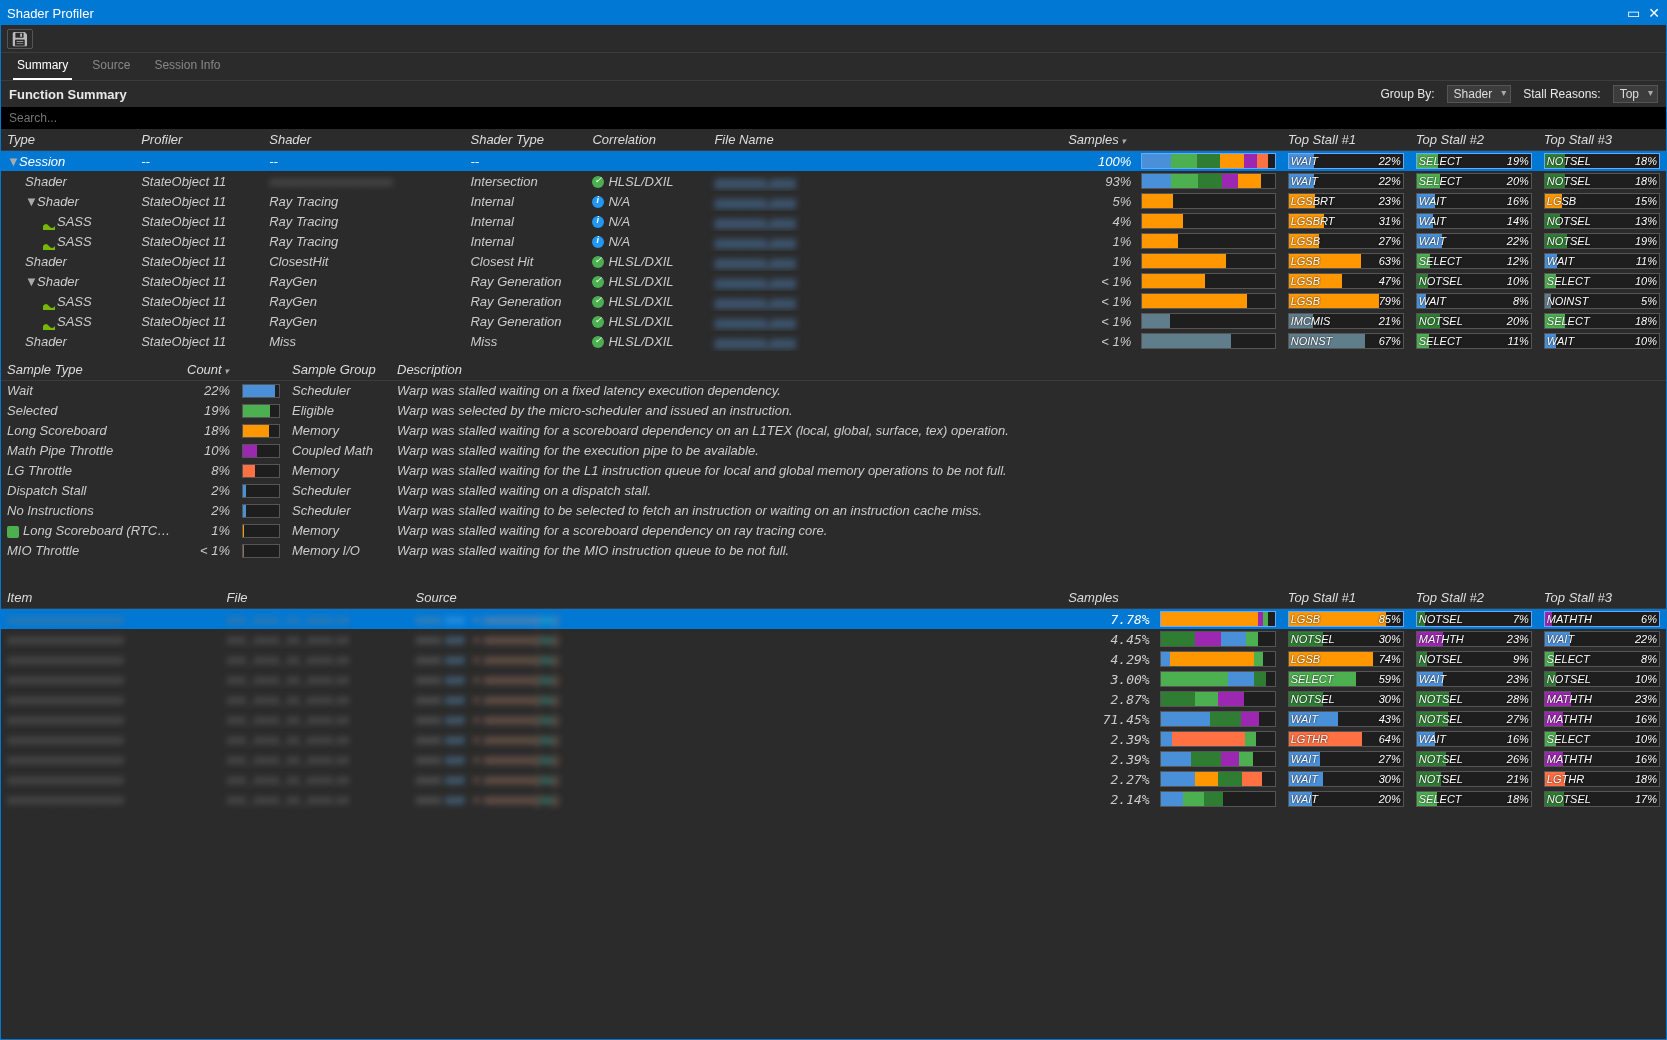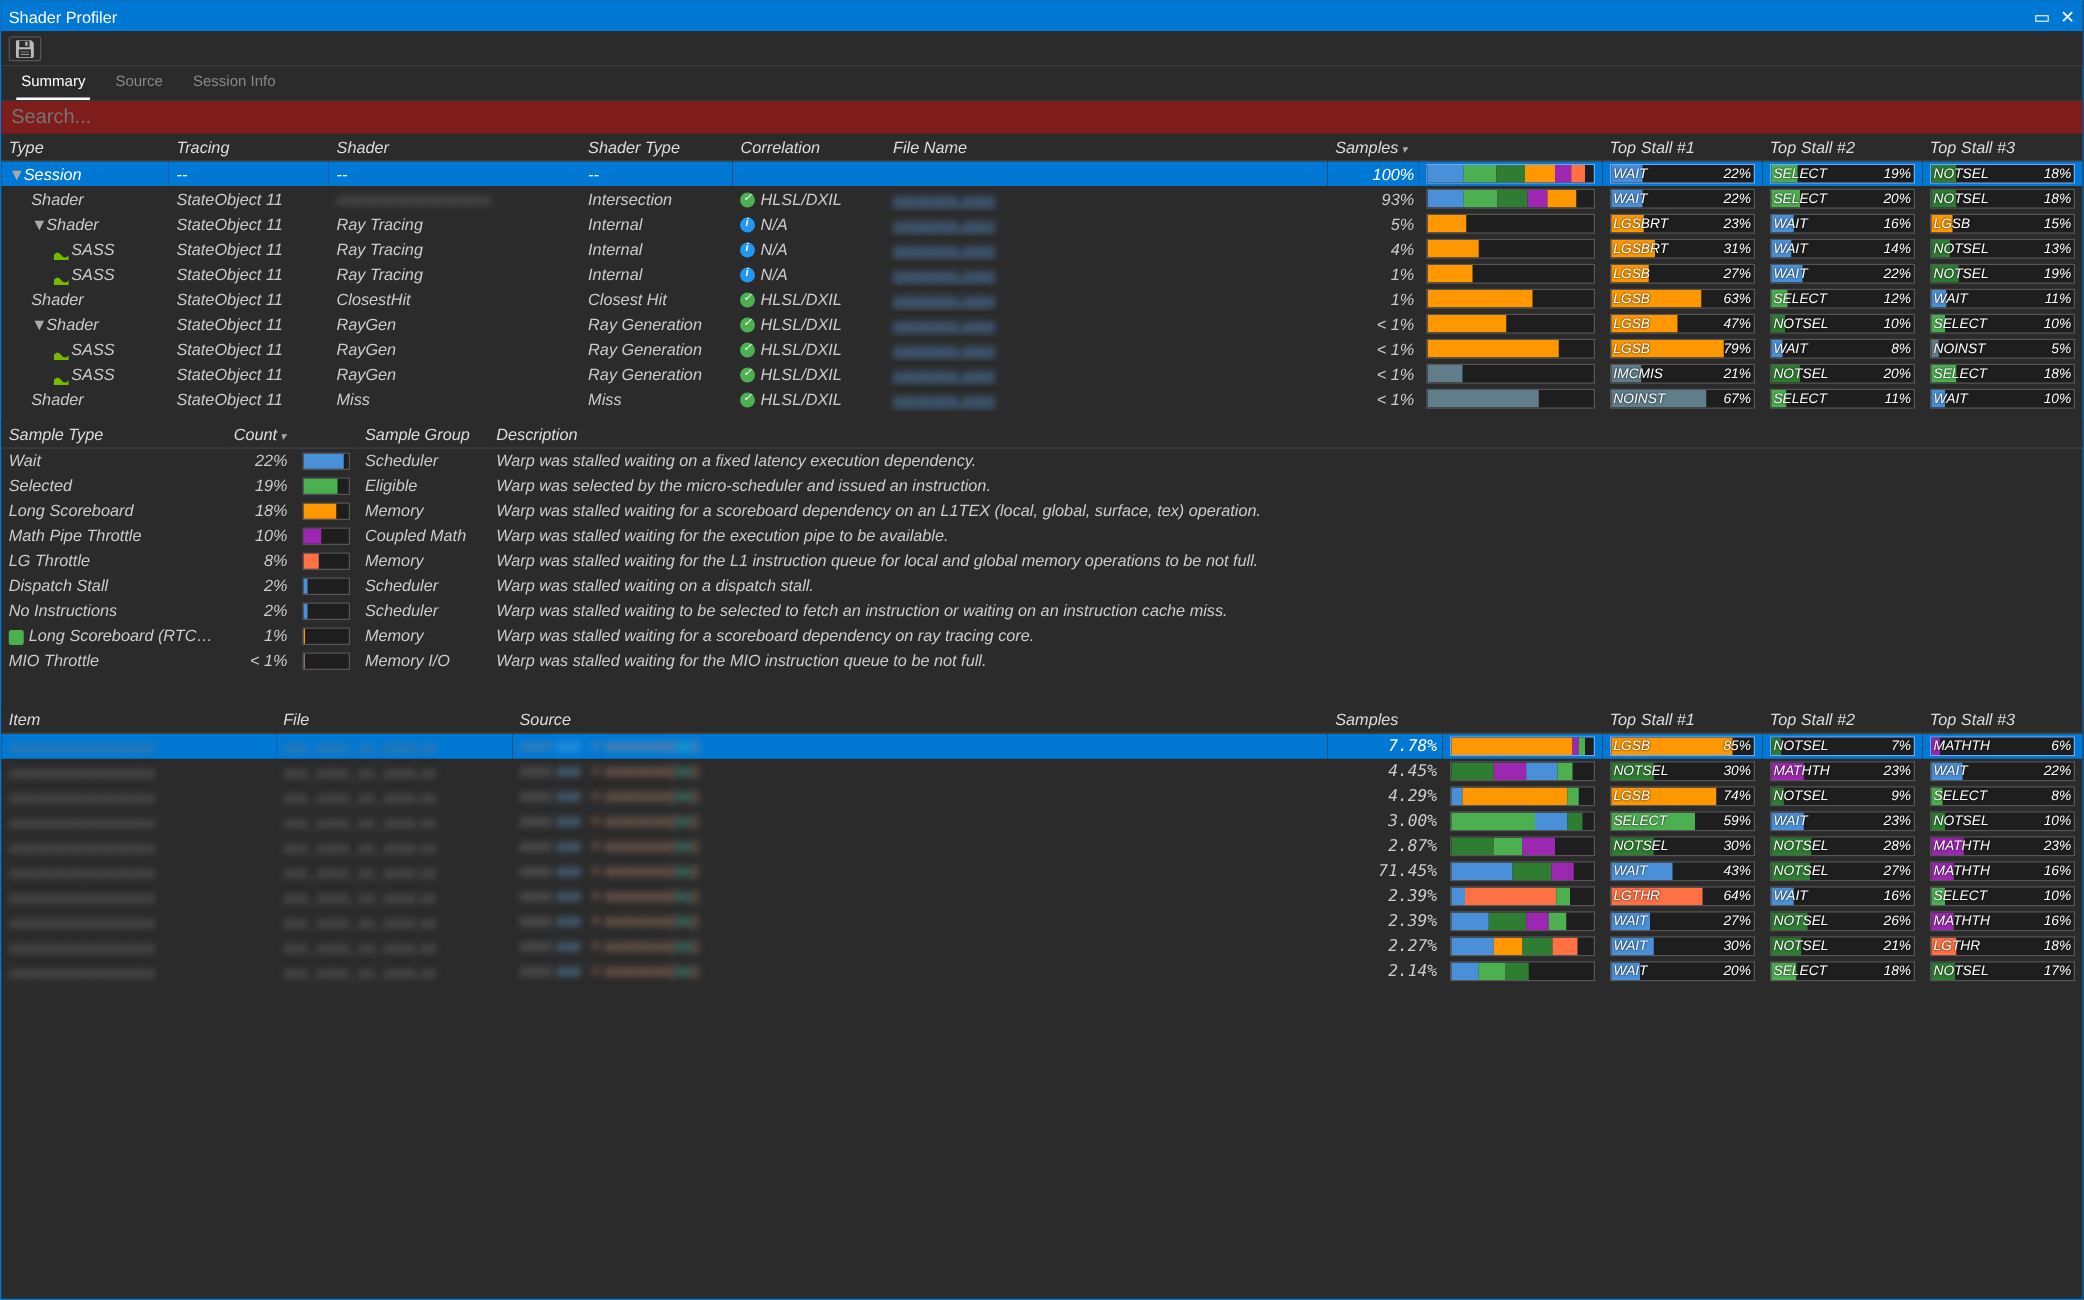--- a/index.html
+++ b/index.html
@@ -10,21 +10,21 @@
   .titlebar-right span{cursor:pointer;font-size:14px;}
   .toolbar{height:28px;background:#2b2b2b;border-bottom:1px solid #3c3c3c;display:flex;align-items:center;padding:0 6px;}
   .toolbar span{color:#bbb;font-size:14px;border:1px solid #555;padding:1px 3px;border-radius:2px;}
   .tabs{display:flex;gap:16px;padding:0 12px;height:28px;align-items:flex-end;border-bottom:1px solid #3c3c3c;}
   .tab{padding:12px 4px 6px;color:#888;cursor:pointer;border-bottom:2px solid transparent;text-align:center;}
   .tab.active{color:#fff;border-bottom:2px solid #fff;}
   .section-header{background:#2b2b2b;padding:4px 8px;font-weight:600;font-size:13px;color:#e8e8e8;display:flex;justify-content:space-between;align-items:center;}
   .section-header .right{display:flex;gap:12px;align-items:center;font-weight:400;font-size:12px;}
   .dropdown{background:#3c3c3c;border:1px solid #555;padding:1px 18px 1px 6px;position:relative;color:#ddd;cursor:pointer;}
   .dropdown::after{content:"▾";position:absolute;right:4px;top:1px;color:#aaa;font-size:10px;}
-  .search{background:#7f1d1d;border:none;padding:4px 8px;color:#aaa;width:100%;font-size:16px;outline:none;}
+  .search{background:#000000;border:none;padding:4px 8px;color:#aaa;width:100%;font-size:12px;outline:none;}
   .tbl{width:100%;border-collapse:collapse;table-layout:fixed;}
   .tbl th{background:#2b2b2b;text-align:left;padding:3px 6px;font-weight:400;color:#ddd;border-bottom:1px solid #3c3c3c;white-space:nowrap;overflow:hidden;font-size:13px;}
   .tbl td{padding:2px 6px;white-space:nowrap;overflow:hidden;text-overflow:ellipsis;font-size:13px;color:#ccc;}
   .tbl tr{height:20px;}
   .tbl tr.selected{background:#0078d4;color:#fff;}
   .tbl tr.selected td{color:#fff;}
   .expander{display:inline-block;width:10px;text-align:center;color:#aaa;margin-right:2px;}
   .corr-ok{display:inline-block;width:12px;height:12px;background:#4caf50;border-radius:50%;vertical-align:middle;margin-right:4px;position:relative;}
   .corr-ok::after{content:"✓";position:absolute;color:#fff;font-size:9px;left:2px;top:-1px;}
   .corr-info{display:inline-block;width:12px;height:12px;background:#2196f3;border-radius:50%;vertical-align:middle;margin-right:4px;position:relative;}
@@ -62,41 +62,50 @@
   <div class="toolbar">
     <span>💾︎</span>
   </div>
 
   <div class="tabs" id="tabs">
       <span class="tab active">Summary</span>
       <span class="tab">Source</span>
       <span class="tab">Session Info</span>
     </div>
 
+  <div class="section-header">
+    <span>Function Summary</span>
+    <div class="right">
+      <span>Group By:</span>
+      <span class="dropdown">Shader</span>
+      <span>Stall Reasons:</span>
+      <span class="dropdown">Top</span>
+    </div>
+  </div>
   <input class="search" placeholder="Search..." style="">
 
   <div class="panel" style="height:230px;">
     <table class="tbl" id="func-head">
       <colgroup>
         <col style="width:110px">
           <col style="width:105px">
           <col style="width:165px">
           <col style="width:100px">
         <col style="width:100px">
           <col style="width:290px">
           <col style="width:60px">
           <col style="width:120px">
         <col style="width:105px">
           <col style="width:105px">
           <col style="width:105px">
       </colgroup>
       <thead>
           <tr id="func-hdr">
             <th>Type</th>
-            <th>Tracing</th>
+            <th>Profiler</th>
             <th>Shader</th>
             <th>Shader Type</th>
             <th>Correlation</th>
             <th>File Name</th>
             <th class="col-sort">Samples</th>
             <th></th>
             <th>Top Stall #1</th>
             <th>Top Stall #2</th>
             <th>Top Stall #3</th>
           </tr>

